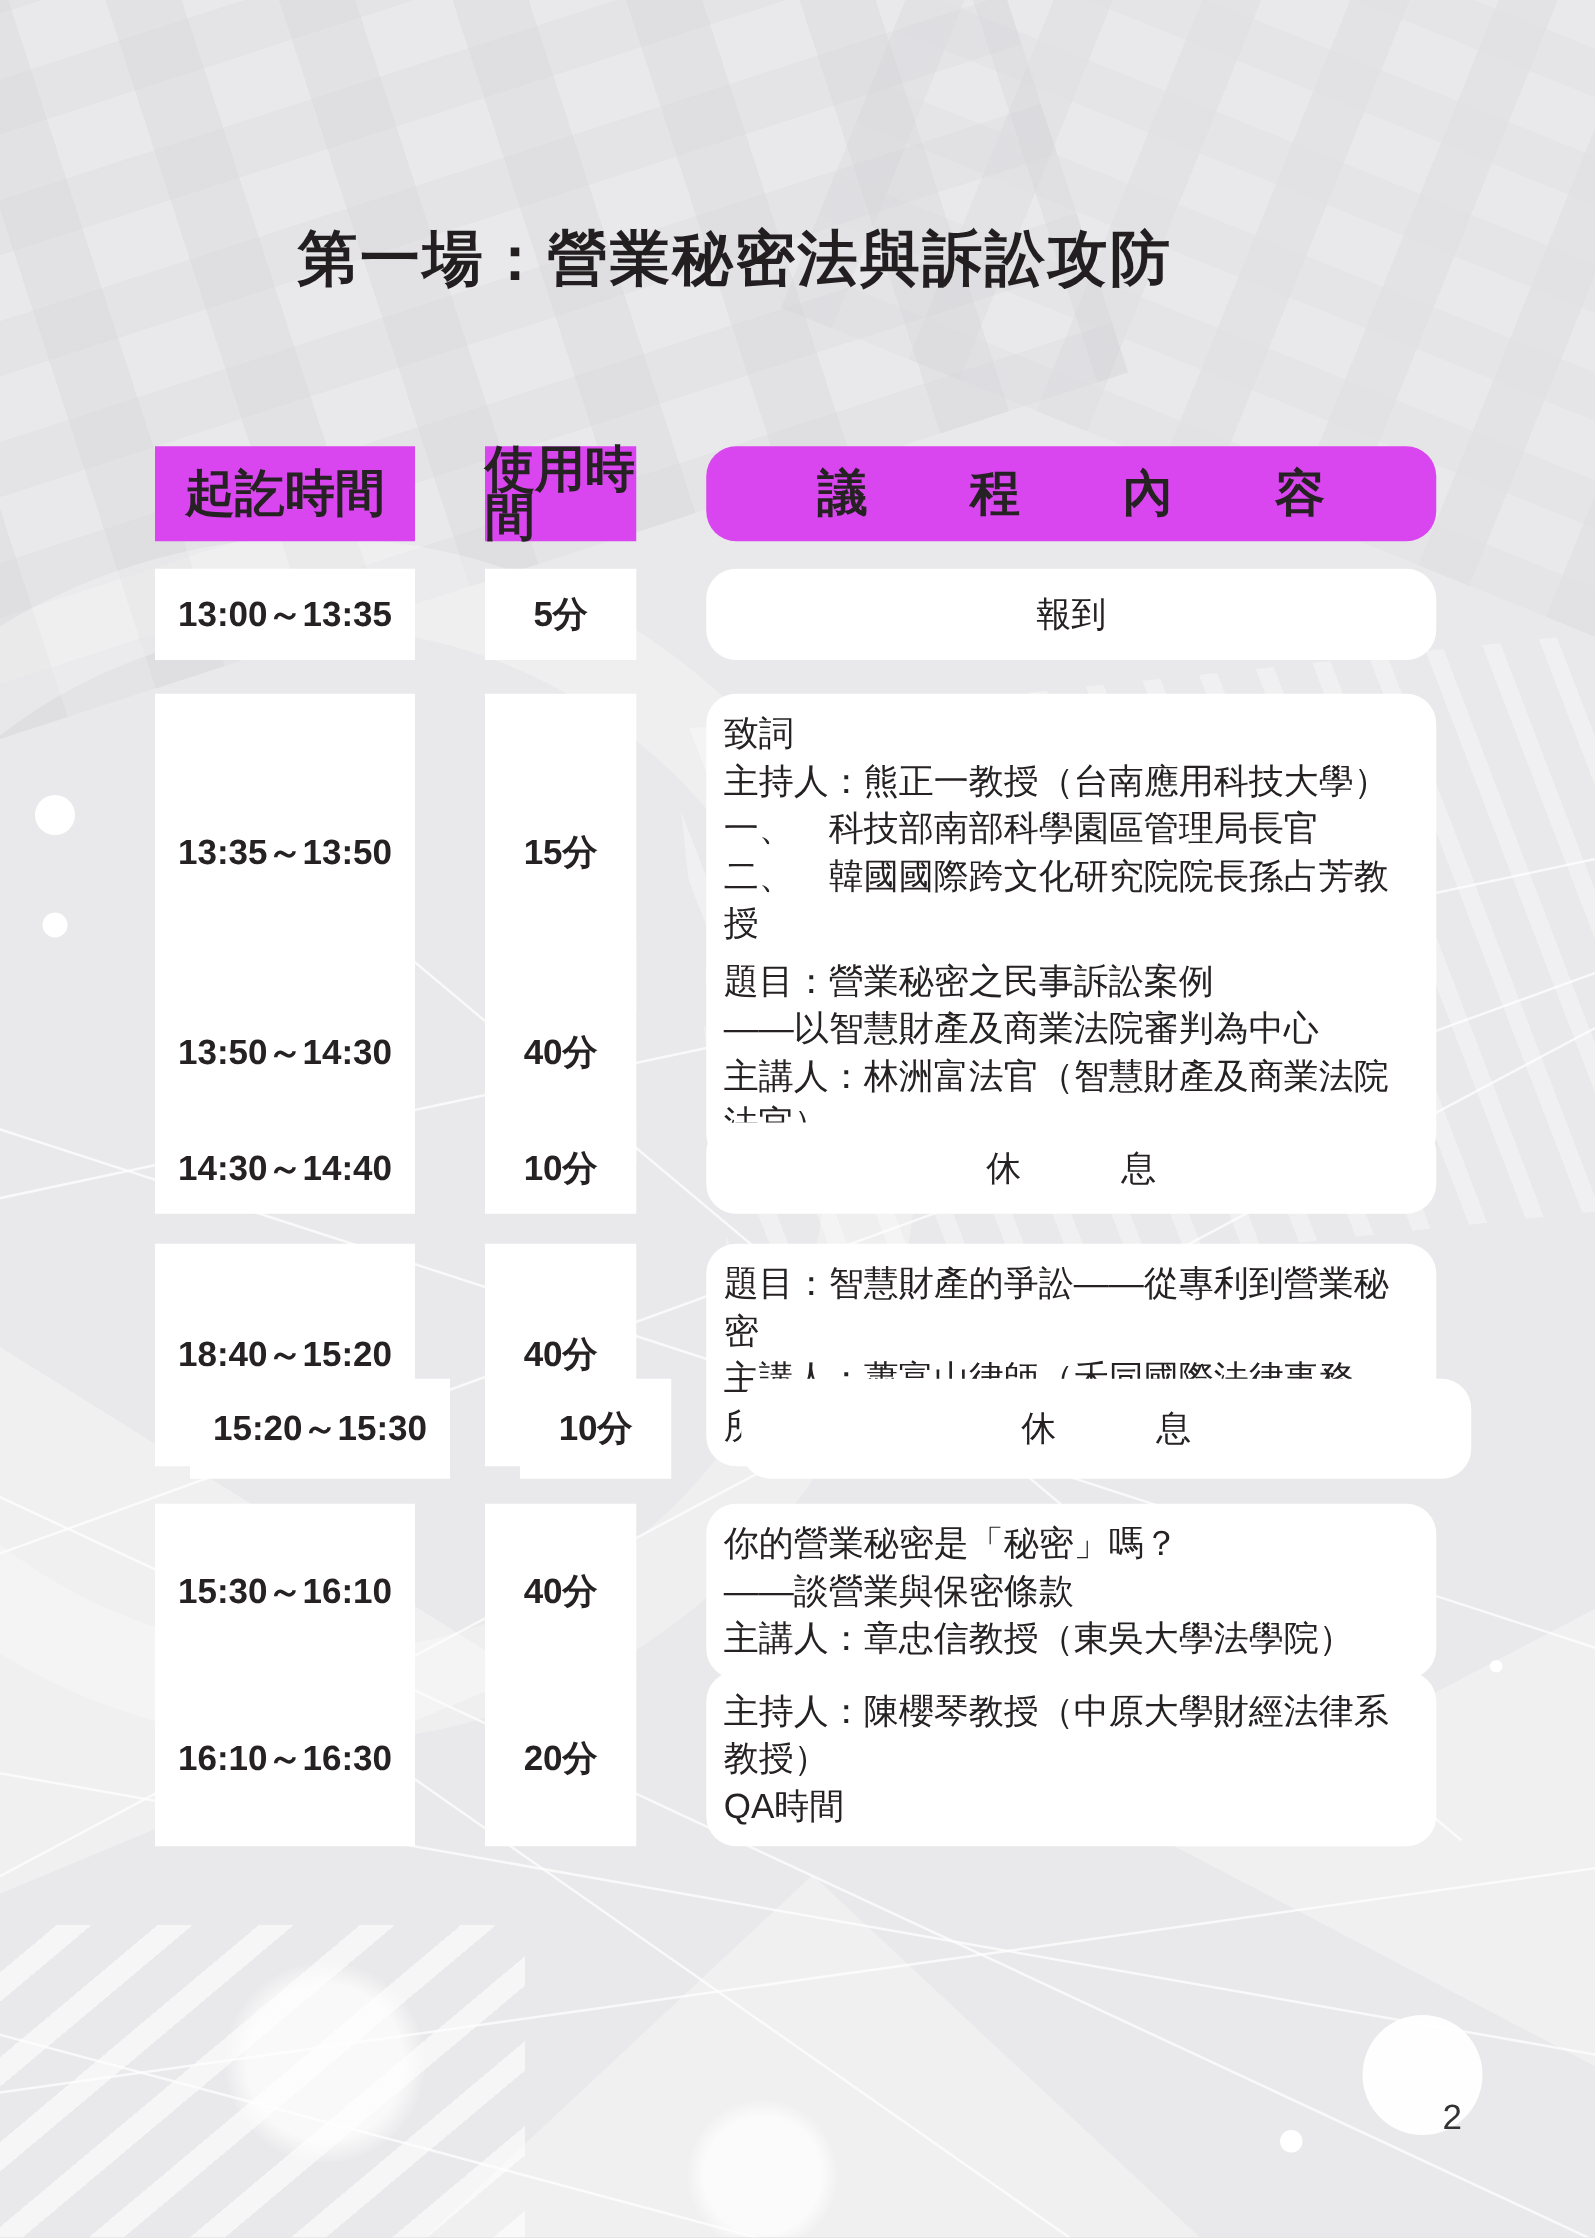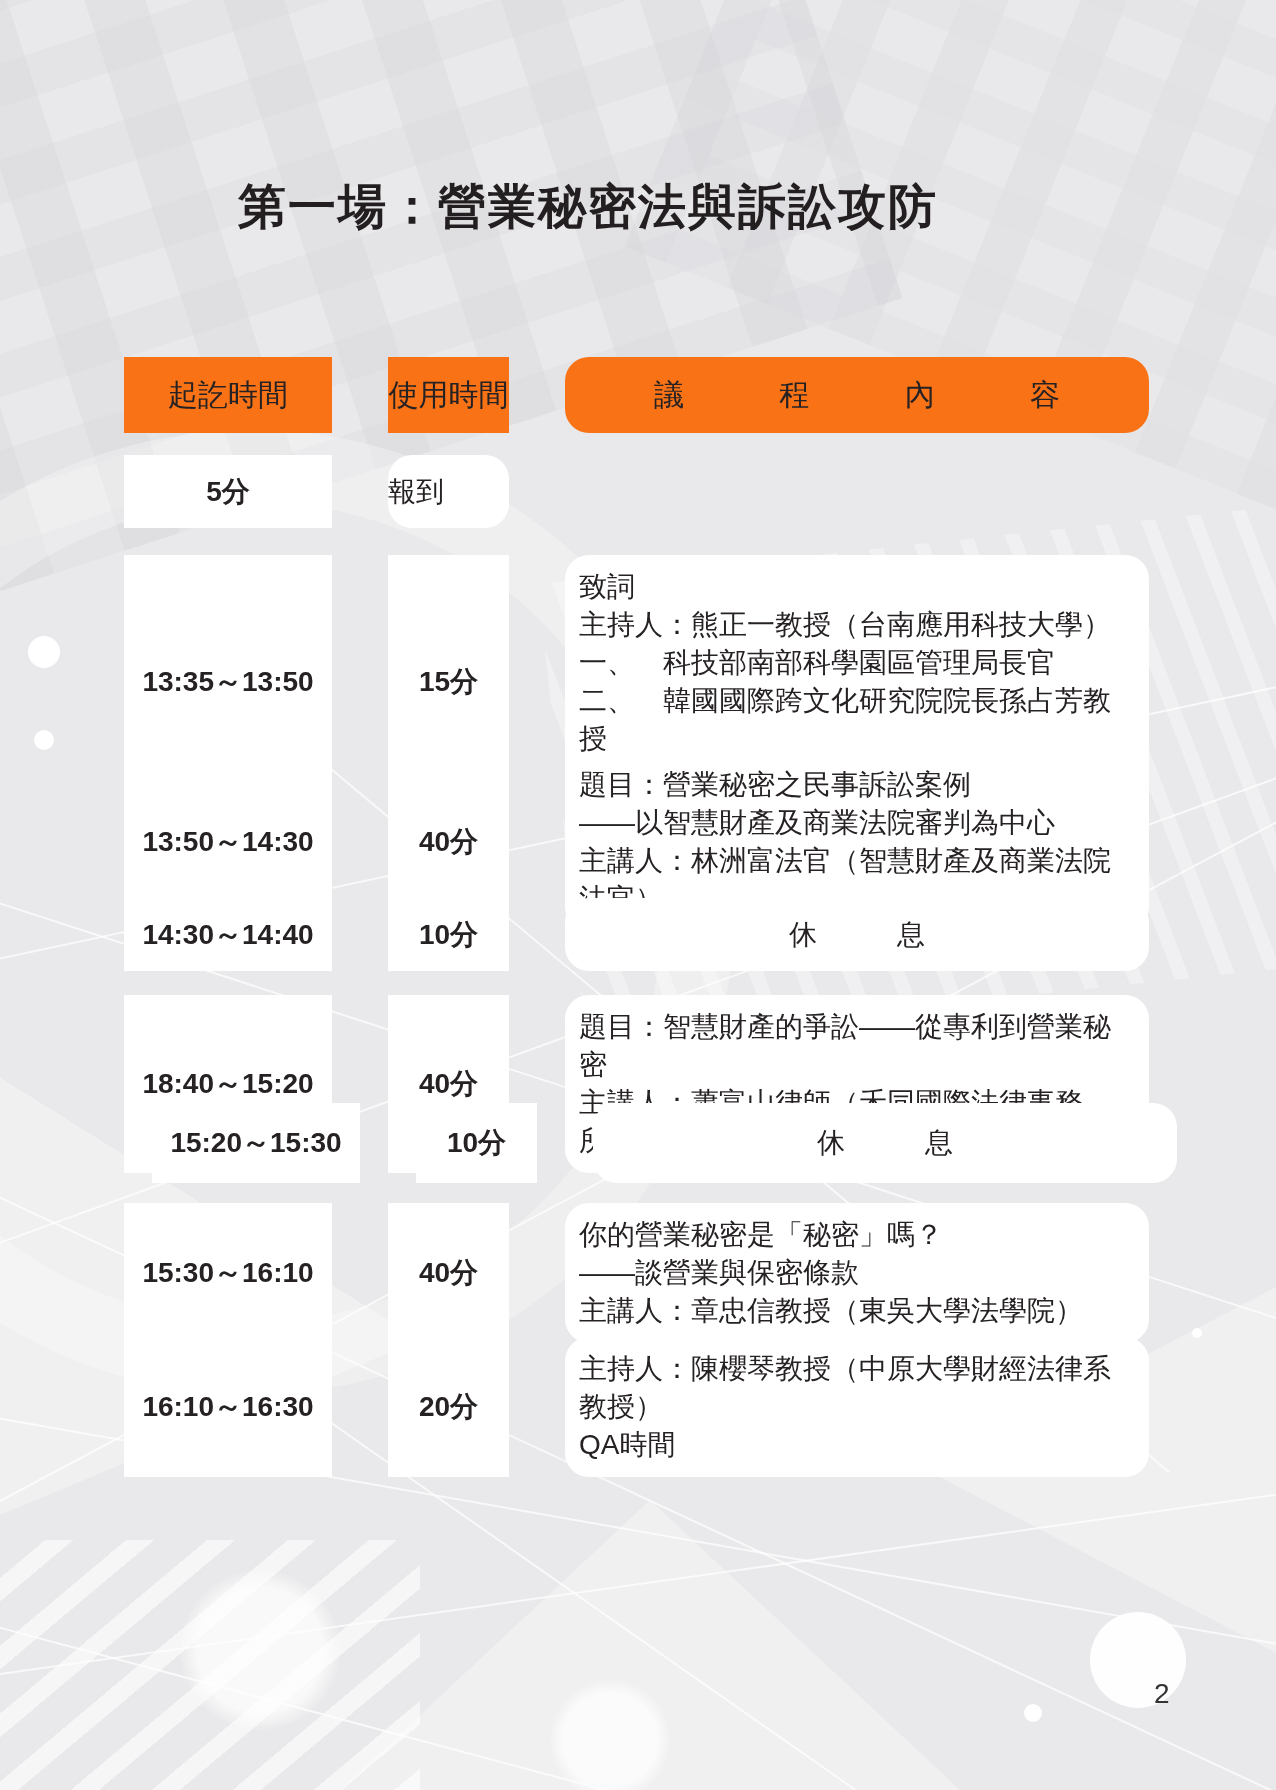--- a/index.html
+++ b/index.html
@@ -63,27 +63,27 @@
     display:grid;
     grid-template-columns:208px 121px 584px;
     column-gap:56px;
   }
   .cell{
     display:flex;align-items:center;justify-content:center;
     background:#ffffff;
     font-size:28px;line-height:38px;
   }
   .trow.head .cell{
-    background:#f97316;
-    font-weight:normal;font-size:30px;
+    background:#d946ef;
+    font-weight:bold;font-size:40px;
   }
   .cell.time,.cell.dur{font-weight:bold;white-space:nowrap;}
   .cell.content{justify-content:flex-start;text-align:left;border-radius:24px;}
   .cell.content .inner{white-space:pre-line;padding:13px 14px;width:100%;box-sizing:border-box;}
-  .cell.content.center .inner{text-align:left;padding:0;}
+  .cell.content.center .inner{text-align:center;padding:0;}
   .cell.content.spread .inner{width:136px;margin:0 auto;padding:0;text-align:justify;text-align-last:justify;}
   .head .cell.content{justify-content:center;}
   .head .cell.content .inner{width:406px;padding:0;text-align:justify;text-align-last:justify;}
   #page-num{
     position:absolute;left:1154px;top:1678px;
     font-size:28px;color:#333333;font-weight:normal;
   }
 </style>
 </head>
 <body>
@@ -129,20 +129,21 @@
 
     <div class="trow head" style="height:76px;margin-bottom:22px;">
       <div class="cell">起訖時間</div>
       <div class="cell">使用時間</div>
       <div class="cell content">
           <div class="inner">議程內容</div>
         </div>
     </div>
 
     <div class="trow" style="height:73px;margin-bottom:27px;">
+      <div class="cell time">13:00～13:35</div>
       <div class="cell dur">5分</div>
       <div class="cell content center">
           <div class="inner">報到</div>
         </div>
     </div>
 
     <div class="trow" style="height:188px;margin-bottom:10px;">
       <div class="cell time">13:35～13:50</div>
       <div class="cell dur">15分</div>
       <div class="cell content">

